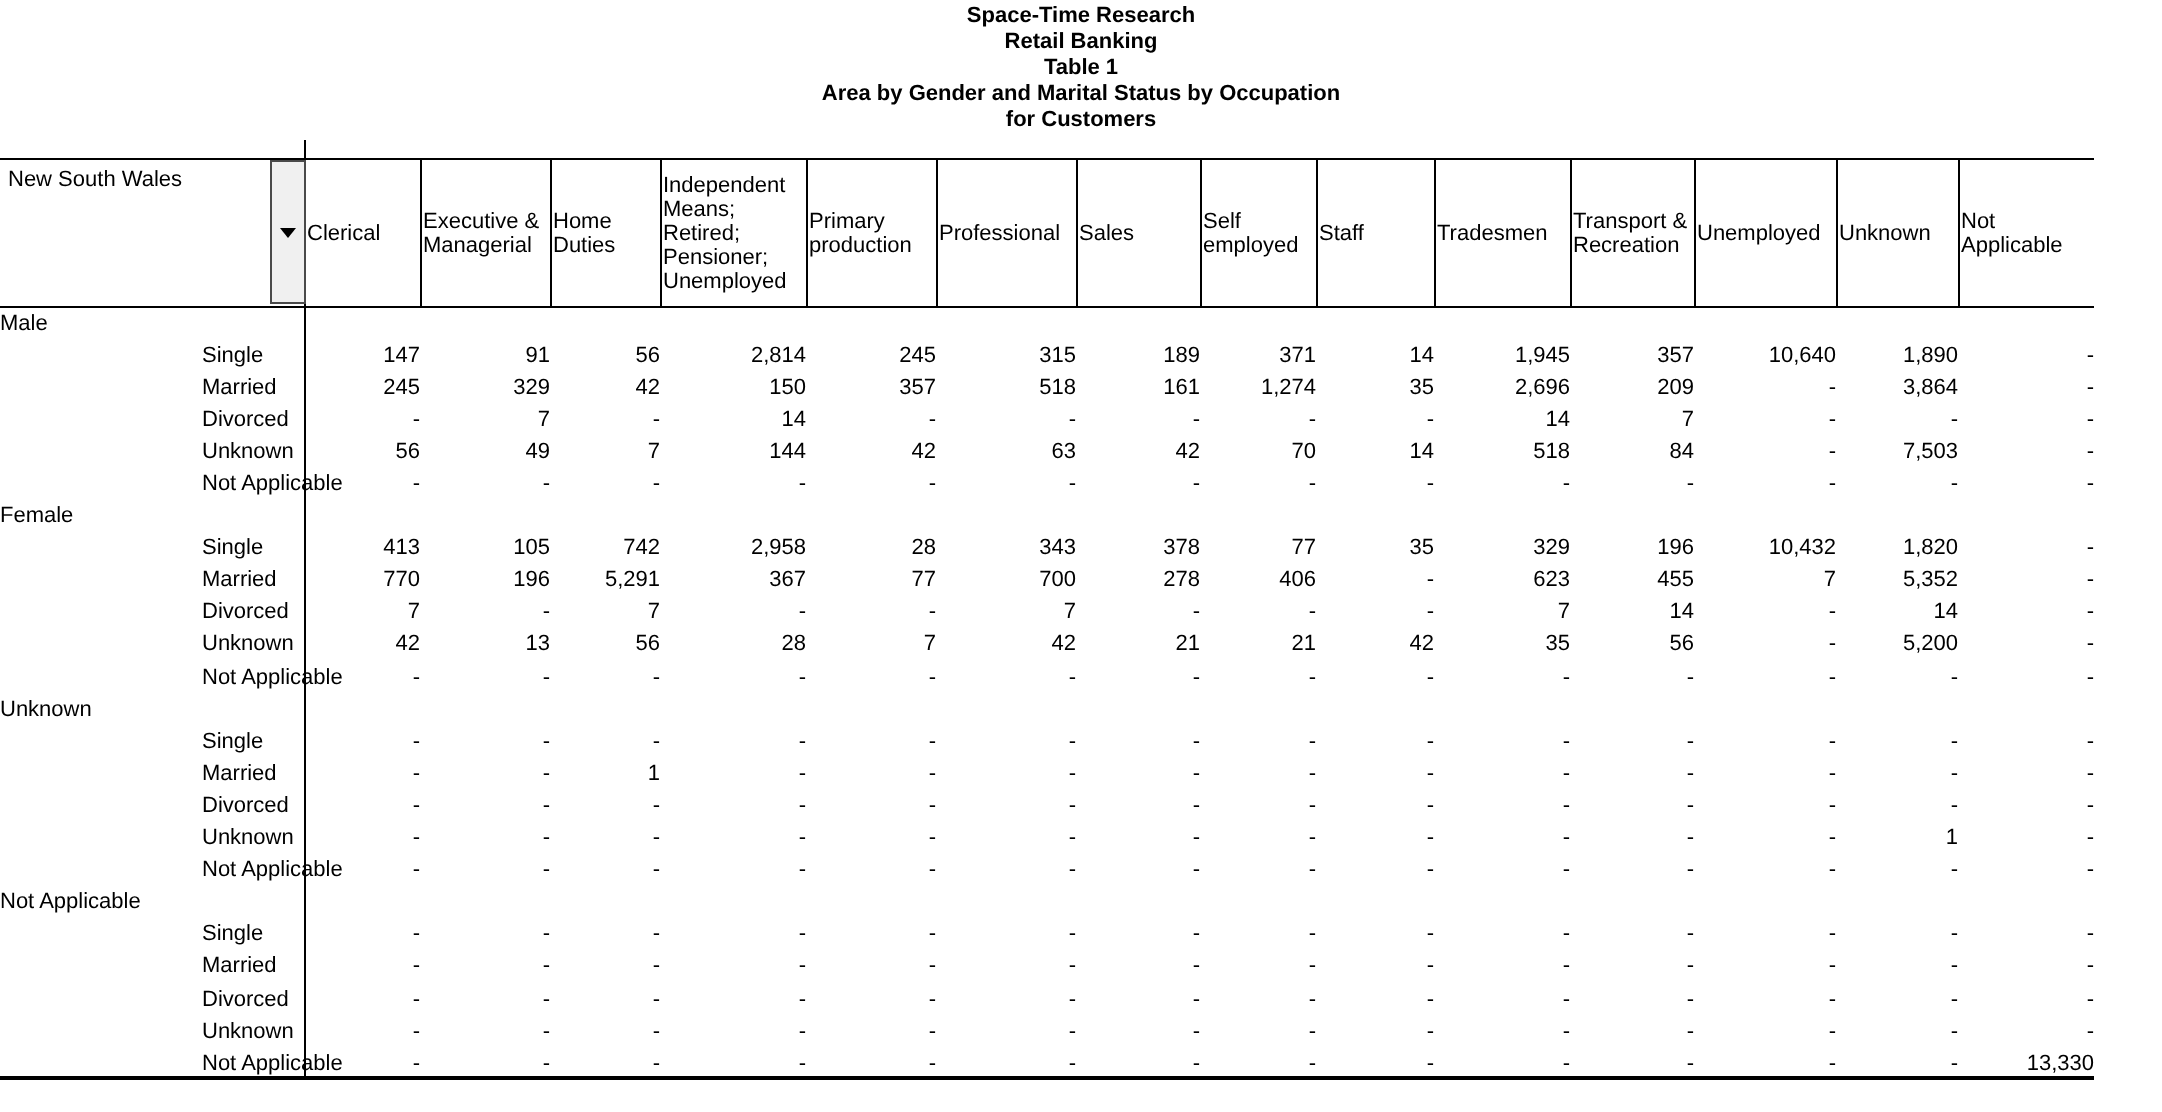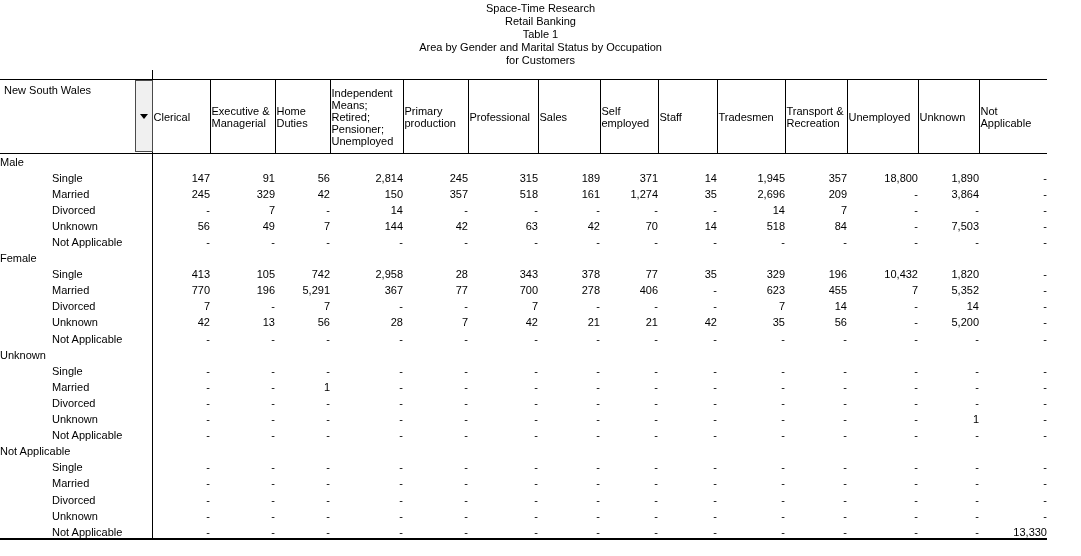--- a/index.html
+++ b/index.html
@@ -10,21 +10,21 @@
     position:relative;
     width:1081px; height:556px;
     background:#ffffff;
     overflow:hidden;
   }
 
   
   .titles {
     position:absolute; top:2px; left:0; width:100%;
     text-align:center;
-    font-size:11px; font-weight:normal; line-height:13px;
+    font-size:11px; font-weight:bold; line-height:13px;
   }
 
   
   table.dtable {
     position:absolute; top:79px; left:0;
     width:1047px;
     border-collapse:collapse;
     table-layout:fixed;
     font-size:11px;
   }
@@ -43,21 +43,21 @@
     text-align:left;
     vertical-align:top;
     padding:4px 36px 2px 4px;
     overflow:visible;
   }
   table.dtable th.last { border-right:none; }
 
   table.dtable tbody tr { height:16.1px; }
   table.dtable td { padding:0; vertical-align:middle; line-height:12px; }
   td.lab { text-align:left; white-space:nowrap; padding-left:4px; }
-  td.lab.lvl1 { padding-left:52px;margin-top:17px; }
+  td.lab.lvl1 { padding-left:101px;margin-top:17px; }
   td.val { text-align:right; padding-right:7px; white-space:nowrap; }
 
   
   .stubline {
     position:absolute; left:152px; top:70px;
     width:1px; height:470px; background:#000;
   }
   .bottomline {
     position:absolute; left:0; top:538px;
     width:1047px; height:2px; background:#000;
@@ -157,21 +157,21 @@
           <td class="val">91</td>
           <td class="val">56</td>
           <td class="val">2,814</td>
           <td class="val">245</td>
           <td class="val">315</td>
           <td class="val">189</td>
           <td class="val">371</td>
           <td class="val">14</td>
           <td class="val">1,945</td>
           <td class="val">357</td>
-          <td class="val">18,800</td>
+          <td class="val">10,640</td>
           <td class="val">1,890</td>
           <td class="val">-</td>
         </tr>
         <tr>
           <td class="lab lvl1">Married</td>
           <td class="val">245</td>
           <td class="val">329</td>
           <td class="val">42</td>
           <td class="val">150</td>
           <td class="val">357</td>

